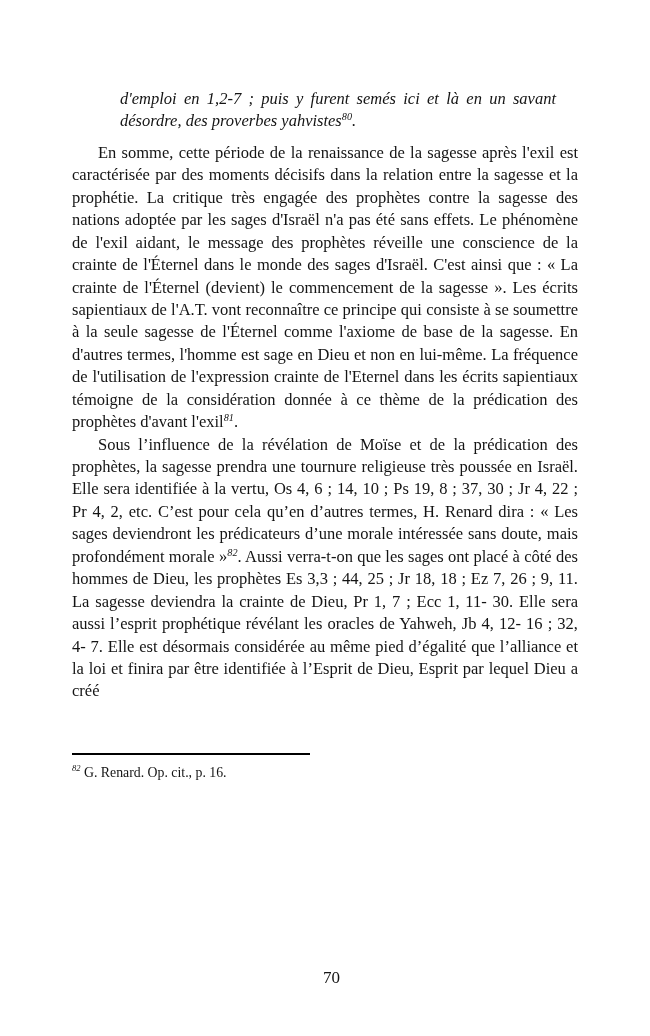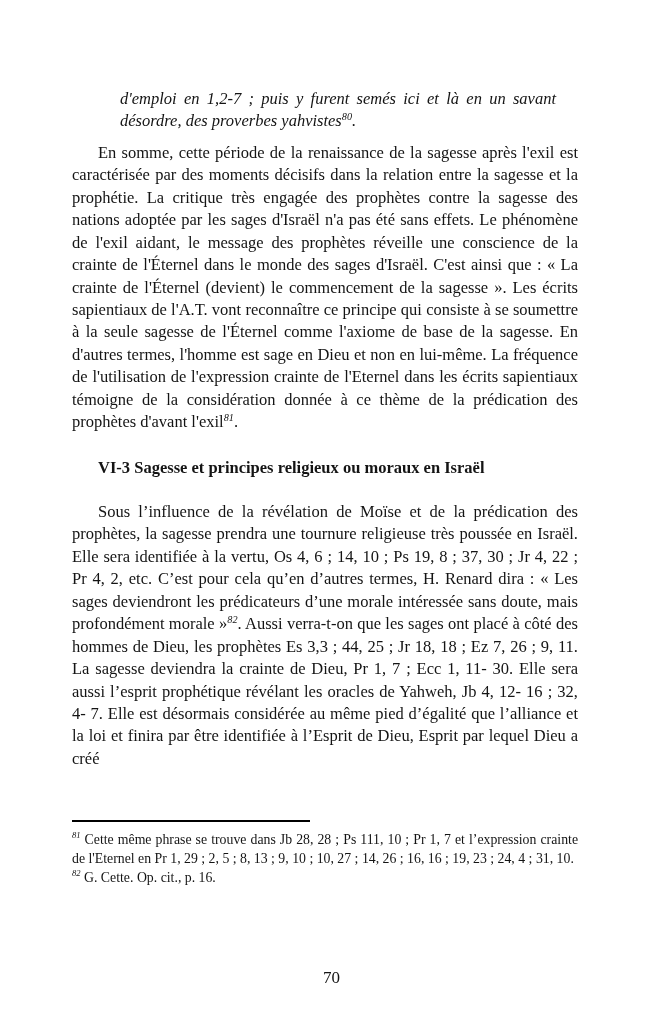--- a/index.html
+++ b/index.html
@@ -74,25 +74,23 @@
 </style>
 </head>
 <body>
 
 <div class="page">
 
   <p class="quote"><span class="it">d'emploi en 1,2-7 ; puis y furent semés ici et là en un savant désordre, des proverbes yahvistes</span><sup class="it">80</sup><span class="it">.</span></p>
 
   <p class="para"><span>En somme, cette période de la renaissance de la sagesse après l'exil est caractérisée par des moments décisifs dans la relation entre la sagesse et la prophétie. La critique très engagée des prophètes contre la sagesse des nations adoptée par les sages d'Israël n'a pas été sans effets. Le phénomène de l'exil aidant, le message des prophètes réveille une conscience de la crainte de l'Éternel dans le monde des sages d'Israël. C'est ainsi que : « </span><span class="it">La crainte de l'Éternel (devient) le commencement de la sagesse</span><span> ». Les écrits sapientiaux de l'A.T. vont reconnaître ce principe qui consiste à se soumettre à la seule sagesse de l'Éternel comme l'axiome de base de la sagesse. En d'autres termes, l'homme est sage en Dieu et non en lui-même. La fréquence de l'utilisation de l'expression </span><span class="it">crainte de l'Eternel</span><span> dans les écrits sapientiaux témoigne de la considération donnée à ce thème de la prédication des prophètes d'avant l'exil</span><sup>81</sup><span>.</span></p>
 
-  <h2 class="heading">VI-3 Sagesse et principes religieux ou moraux en Israël</h2>
 
   <p class="para"><span>Sous l’influence de la révélation de Moïse et de la prédication des prophètes, la sagesse prendra une tournure religieuse très poussée en Israël. Elle sera identifiée à la vertu, Os 4, 6 ; 14, 10 ; Ps 19, 8 ; 37, 30 ; Jr 4, 22 ; Pr 4, 2, etc. C’est pour cela qu’en d’autres termes, H. Renard dira : « </span><span class="it">Les sages deviendront les prédicateurs d’une morale intéressée sans doute, mais profondément morale</span><span> »</span><sup>82</sup><span>. Aussi verra-t-on que les sages ont placé à côté des hommes de Dieu, les prophètes Es 3,3 ; 44, 25 ; Jr 18, 18 ; Ez 7, 26 ; 9, 11. La sagesse deviendra la crainte de Dieu, Pr 1, 7 ; Ecc 1, 11- 30. Elle sera aussi l’esprit prophétique révélant les oracles de Yahweh, Jb 4, 12- 16 ; 32, 4- 7. Elle est désormais considérée au même pied d’égalité que l’alliance et la loi et finira par être identifiée à l’Esprit de Dieu, Esprit par lequel Dieu a créé</span></p>
 
   <div class="footnotes">
     <div class="fn-rule"></div>
-    <p class="fn"><sup>81</sup><span> Cette même phrase se trouve dans Jb 28, 28 ; Ps 111, 10 ; Pr 1, 7 et l’expression </span><span class="it">crainte de l'Eternel</span><span> en Pr 1, 29 ; 2, 5 ; 8, 13 ; 9, 10 ; 10, 27 ; 14, 26 ; 16, 16 ; 19, 23 ; 24, 4 ; 31, 10.</span></p>
-    <p class="fn"><sup>82</sup><span> G. Cette. </span><span class="it">Op. cit.</span><span>, p. 16.</span></p>
+    <p class="fn"><sup>82</sup><span> G. Renard. </span><span class="it">Op. cit.</span><span>, p. 16.</span></p>
   </div>
 
   <div class="page-number">70</div>
 
 </div>
 
 </body></html>

